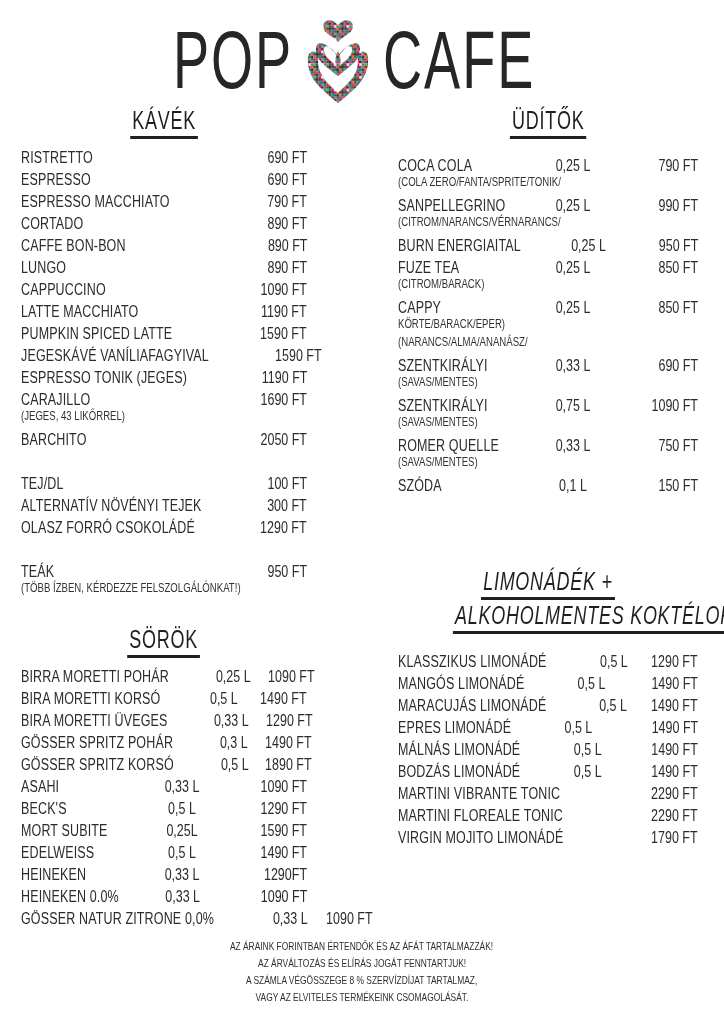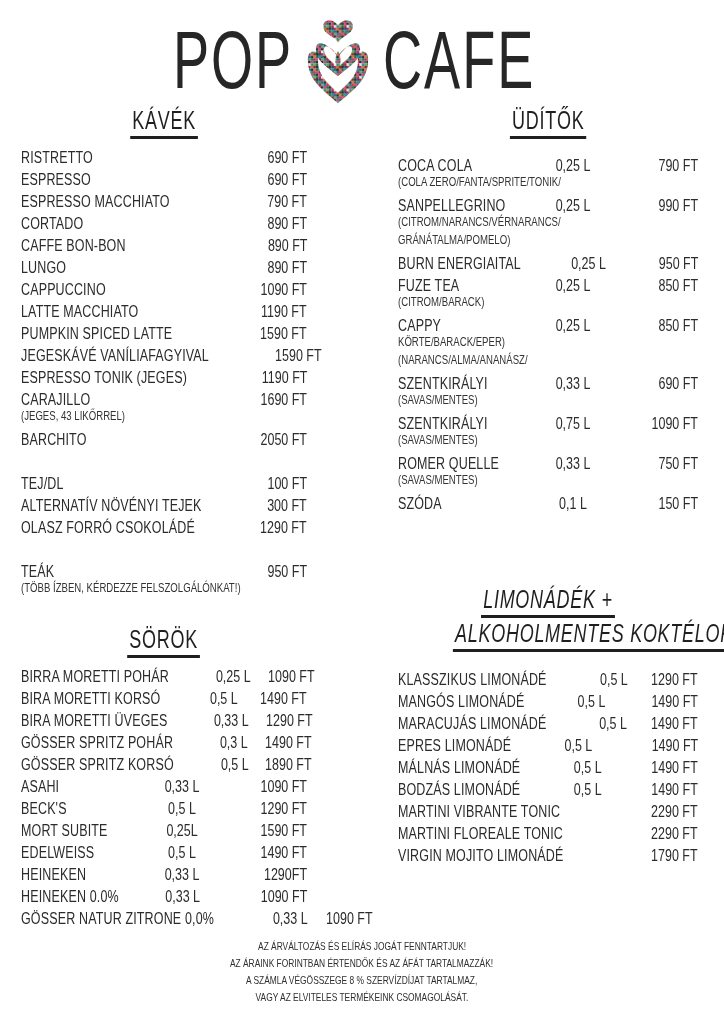--- a/index.html
+++ b/index.html
@@ -305,21 +305,20 @@
               <span class="vol">0,25 L</span>
               <span class="price">790 FT</span>
             </div>
             <div class="note"><span>(COLA ZERO/FANTA/SPRITE/TONIK/</span></div>
             <div class="row">
               <span class="name">SANPELLEGRINO</span>
               <span class="vol">0,25 L</span>
               <span class="price">990 FT</span>
             </div>
             <div class="note"><span>(CITROM/NARANCS/VÉRNARANCS/</span></div>
-            <div class="note"><span>GRÁNÁTALMA/POMELO)</span></div>
             <div class="row">
               <span class="name">BURN ENERGIAITAL</span>
               <span class="vol">0,25 L</span>
               <span class="price">950 FT</span>
             </div>
             <div class="row">
               <span class="name">FUZE TEA</span>
               <span class="vol">0,25 L</span>
               <span class="price">850 FT</span>
             </div>
@@ -408,19 +407,19 @@
               <span class="vol"></span>
               <span class="price">1790 FT</span>
             </div>
           </div>
       </section>
     </div>
 
   </div>
 
   <footer class="footer">
+      <div><span>AZ ÁRAINK FORINTBAN ÉRTENDŐK ÉS AZ ÁFÁT TARTALMAZZÁK!</span></div>
       <div><span>AZ ÁRVÁLTOZÁS ÉS ELÍRÁS JOGÁT FENNTARTJUK!</span></div>
-      <div><span>AZ ÁRAINK FORINTBAN ÉRTENDŐK ÉS AZ ÁFÁT TARTALMAZZÁK!</span></div>
       <div><span>A SZÁMLA VÉGÖSSZEGE 8 % SZERVÍZDÍJAT TARTALMAZ,</span></div>
       <div><span>VAGY AZ ELVITELES TERMÉKEINK CSOMAGOLÁSÁT.</span></div>
     </footer>
 
 </div>
 
 </body></html>

